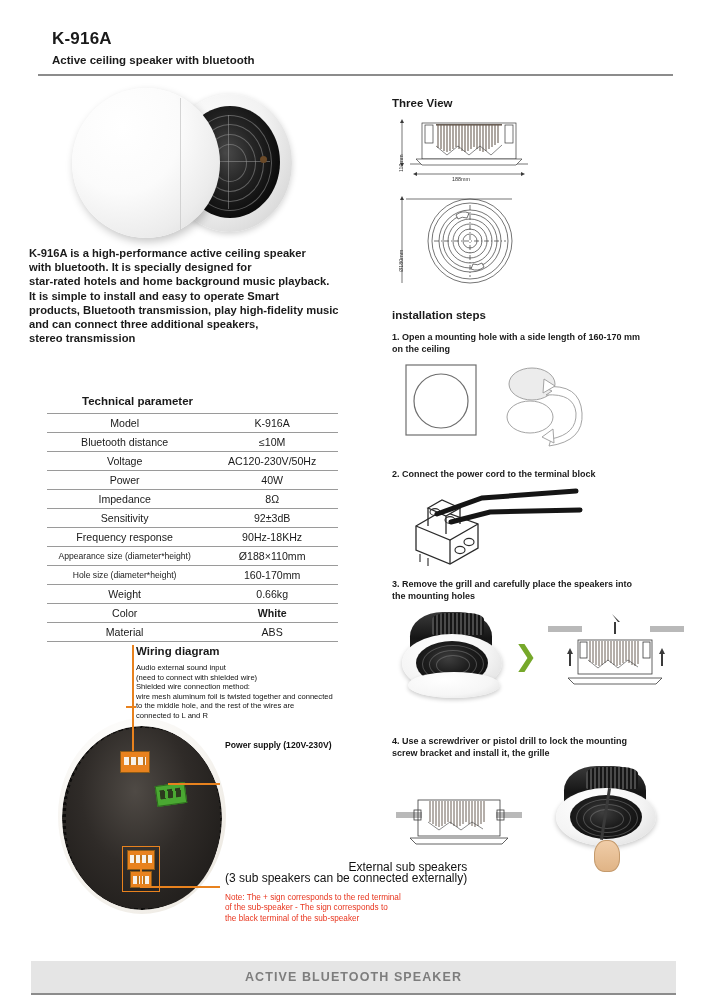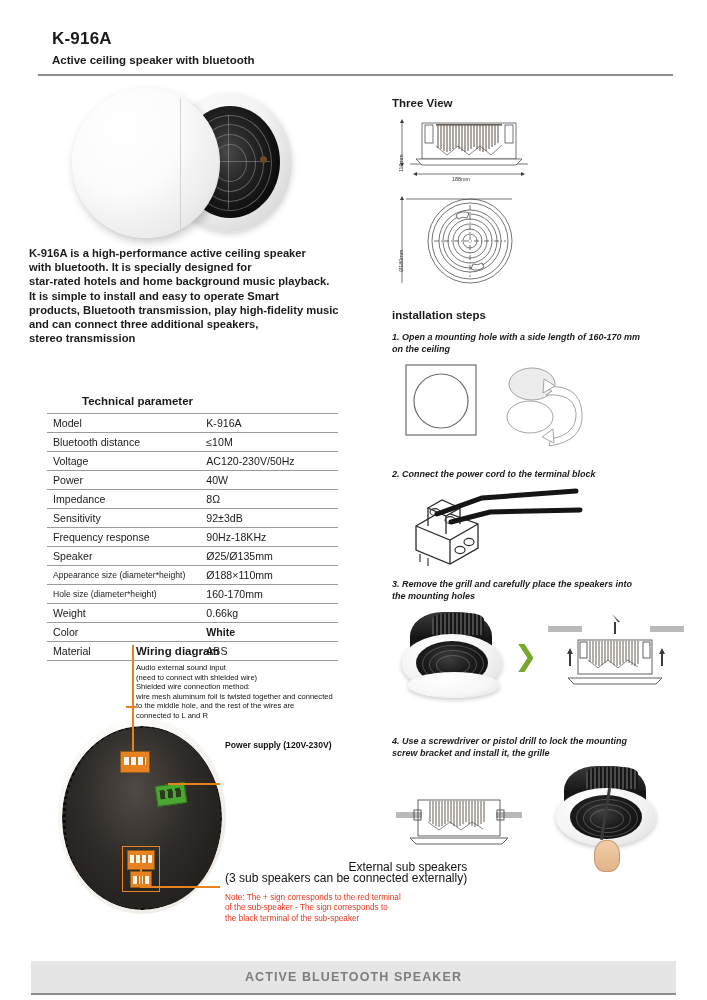--- a/index.html
+++ b/index.html
@@ -117,20 +117,21 @@
     position: absolute;
     left: 82px; top: 395px;
     font-size: 11.5px;
     font-weight: bold;
   }
   .tp-table {
     position: absolute;
     left: 47px; top: 413px;
     width: 291px;
     border-collapse: collapse;
+    text-align: center;
   }
   .tp-table tr { height: 19px; }
   .tp-table td {
     border-top: 1px solid #9a9a9a;
     border-bottom: 1px solid #9a9a9a;
     font-size: 10.6px;
     padding: 0 0 0 6px;
     vertical-align: middle;
     line-height: 13px;
   }
@@ -168,21 +169,20 @@
     font-size: 11.5px;
     font-weight: bold;
   }
   .step-txt {
     position: absolute;
     font-size: 9px;
     font-weight: bold;
     line-height: 12px;
     white-space: pre-line;
     width: 288px;
-    font-style: italic;
   }
   .s1t { left: 392px; top: 331px; }
   .s2t { left: 392px; top: 468px; }
   .s3t { left: 392px; top: 578px; }
   .s4t { left: 392px; top: 735px; }
 
   .step-art { position: absolute; }
   .s1a { left: 398px; top: 357px; width: 290px; height: 92px; }
   .s2a { left: 398px; top: 478px; width: 290px; height: 88px; }
   .s3a { left: 396px; top: 608px; width: 292px; height: 112px; }
@@ -445,24 +445,20 @@
         <td class="k">Impedance</td>
         <td class="v">8Ω</td>
       </tr>
       <tr>
         <td class="k">Sensitivity</td>
         <td class="v">92±3dB</td>
       </tr>
       <tr>
         <td class="k">Frequency response</td>
         <td class="v">90Hz-18KHz</td>
-      </tr>
-      <tr>
-        <td class="k">Speaker</td>
-        <td class="v">Ø25/Ø135mm</td>
       </tr>
       <tr>
         <td class="k small">Appearance size (diameter*height)</td>
         <td class="v">Ø188×110mm</td>
       </tr>
       <tr>
         <td class="k small">Hole size (diameter*height)</td>
         <td class="v">160-170mm</td>
       </tr>
       <tr>

